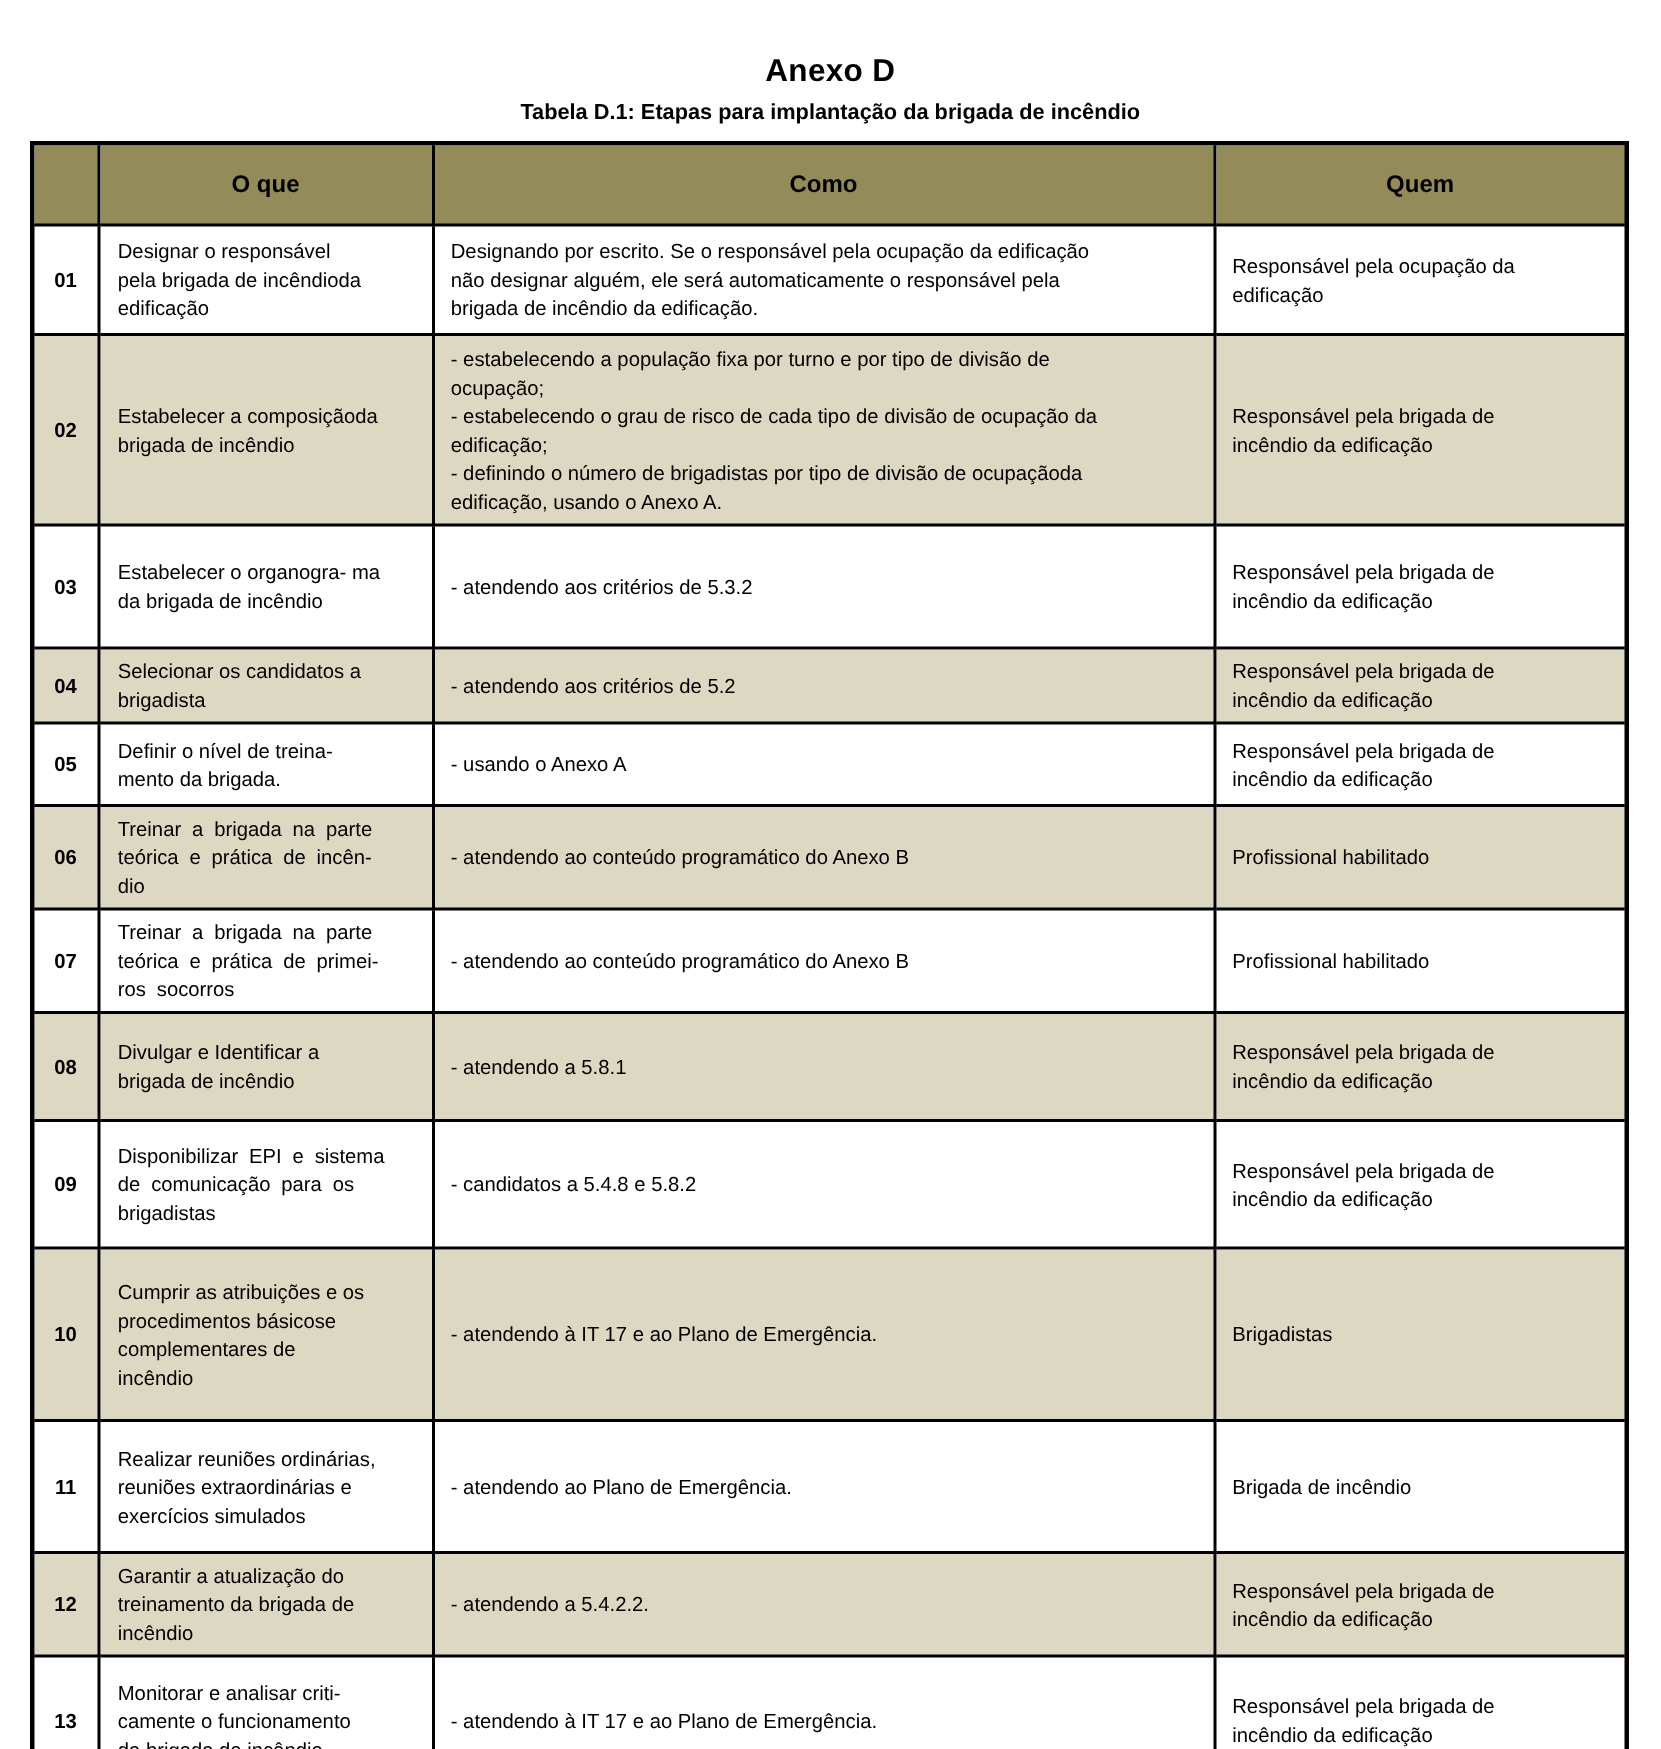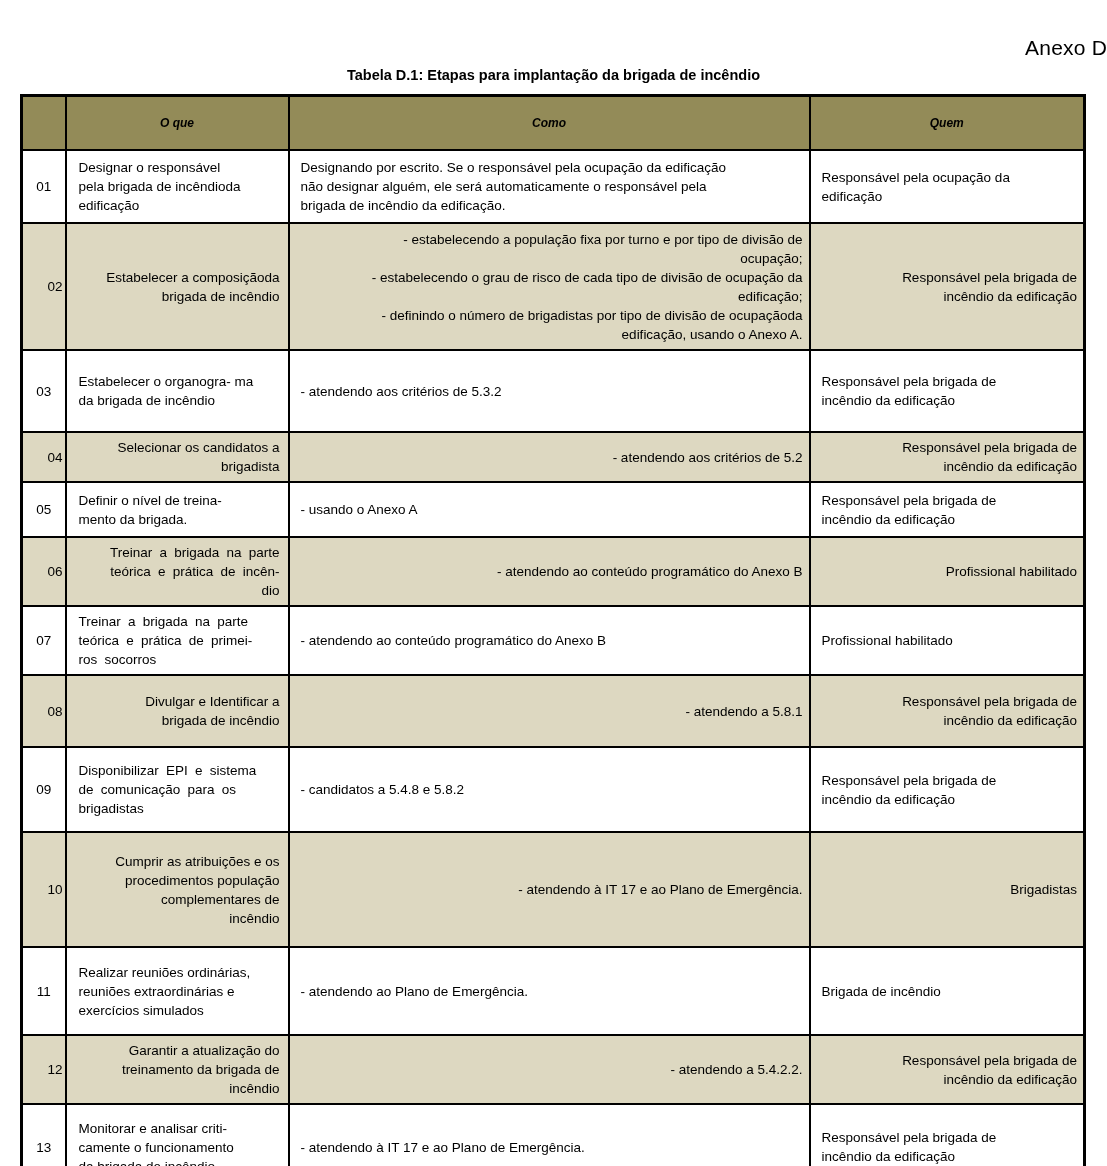--- a/index.html
+++ b/index.html
@@ -4,23 +4,23 @@
 <style>
   html, body {
     margin: 0;
     padding: 0;
     background: #ffffff;
     width: 1107px;
     font-family: "Liberation Sans", "DejaVu Sans", sans-serif;
     color: #000000;
   }
   .page-title {
-    text-align: right;
+    text-align: center;
     font-size: 21px;
-    font-weight: normal;
+    font-weight: bold;
     margin: 36px 0 0 0;
     letter-spacing: 0.2px;
   }
   .table-subtitle {
     text-align: center;
     font-size: 14.5px;
     font-weight: bold;
     margin: 7px 0 11px 0;
   }
   table.steps {
@@ -33,36 +33,35 @@
   table.steps th, table.steps td {
     border: 2px solid var(--border_color, #000);
     vertical-align: middle;
     font-size: 13.5px;
     line-height: 19px;
     overflow: hidden;
   }
   table.steps thead th {
     background: var(--header_bg, #938B58);
     height: 44px;
-    font-size: 12px;
+    font-size: 16px;
     font-weight: bold;
     text-align: center;
     padding: 4px 6px;
-    font-style: italic;
   }
   td.num {
     text-align: center;
-    font-weight: normal;
+    font-weight: bold;
     padding: 4px 2px;
   }
   td.oque { padding: 5px 8px 5px 12px; }
   td.como { padding: 5px 6px 5px 11px; }
   td.quem { padding: 5px 6px 5px 11px; }
   td.oque, td.como, td.quem { white-space: pre-line; }
-  tr.shaded td { background: var(--row_alt_bg, #DDD8C1); text-align: right; }
+  tr.shaded td { background: var(--row_alt_bg, #DDD8C1); }
   td.spread { word-spacing: 3.5px; }
 </style>
 </head>
 <body>
 
 <div>
   <h1 class="page-title">Anexo D</h1>
   <h2 class="table-subtitle">Tabela D.1: Etapas para implantação da brigada de incêndio</h2>
 
   <table class="steps">
@@ -158,21 +157,21 @@
         <td class="oque spread">Disponibilizar EPI e sistema
 de comunicação para os
 brigadistas</td>
         <td class="como">- candidatos a 5.4.8 e 5.8.2</td>
         <td class="quem">Responsável pela brigada de
 incêndio da edificação</td>
       </tr>
       <tr class="shaded" style="height:115px">
         <td class="num">10</td>
         <td class="oque">Cumprir as atribuições e os
-procedimentos população
+procedimentos básicose
 complementares de
 incêndio</td>
         <td class="como">- atendendo à IT 17 e ao Plano de Emergência.</td>
         <td class="quem">Brigadistas</td>
       </tr>
       <tr style="height:88px">
         <td class="num">11</td>
         <td class="oque">Realizar reuniões ordinárias,
 reuniões extraordinárias e
 exercícios simulados</td>

